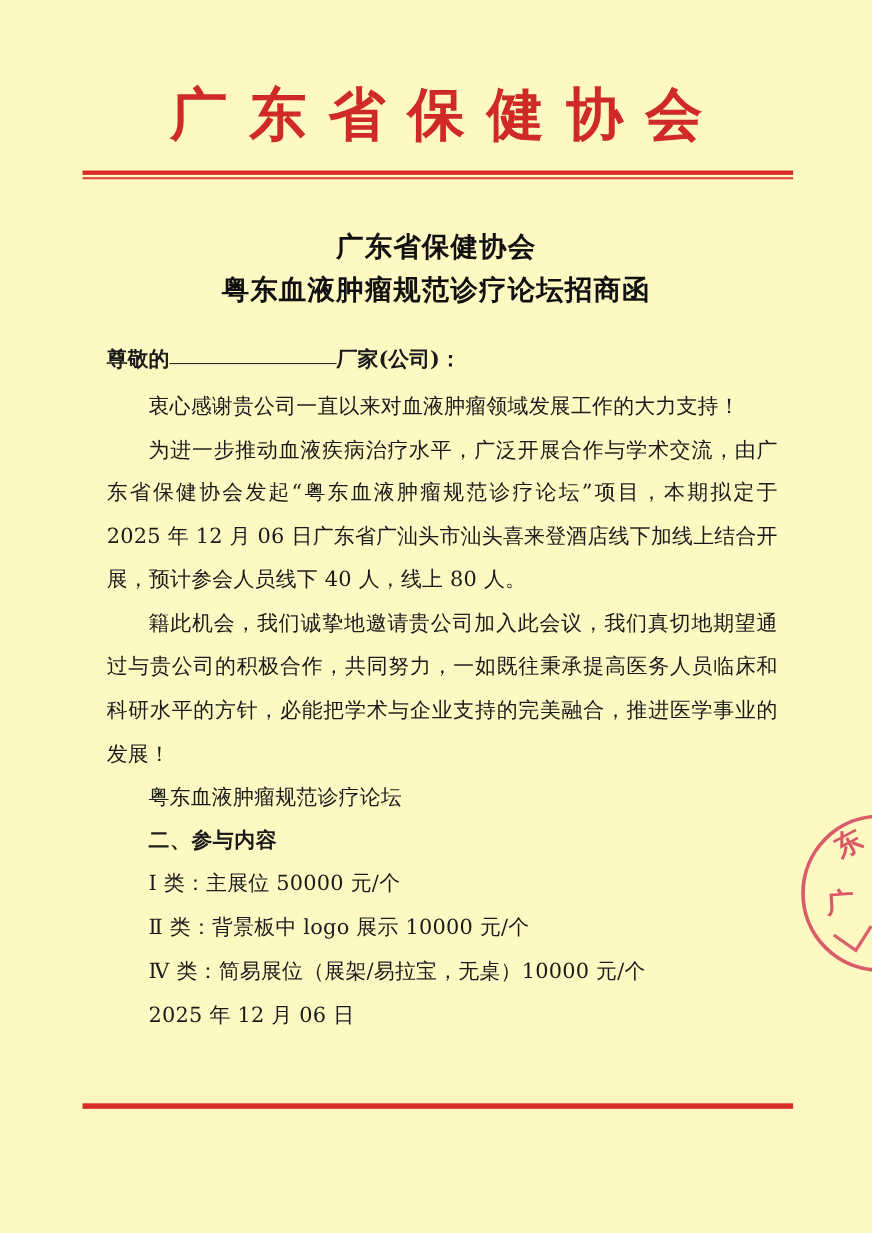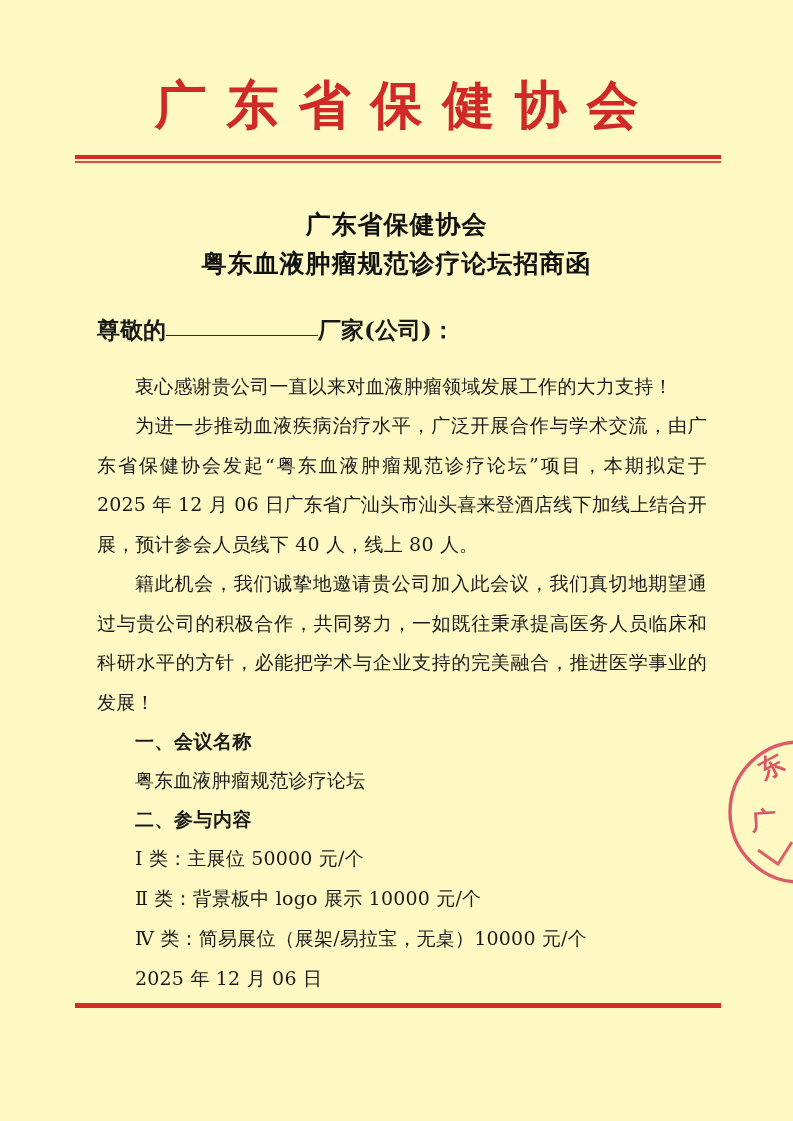--- a/index.html
+++ b/index.html
@@ -102,25 +102,25 @@
 
   
   .body-block {
     position: absolute;
     left: 97px;
     top: 312px;
     width: 610px;
   }
 
   .salutation {
-    font-size: 23px;
+    font-size: 19px;
     font-weight: 700;
     line-height: 1.6;
     white-space: nowrap;
-    margin-bottom: 18px;
+    margin-bottom: 8px;
   }
   .salutation .blank {
     display: inline-block;
     width: 152px;
     border-bottom: 1.6px solid #2a2a2a;
     vertical-align: 2px;
   }
 
   p.para {
     font-size: 19px;
@@ -192,21 +192,20 @@
   <div class="body-block">
 
     <div class="salutation">
       <span>尊敬的</span><span class="blank"></span><span>厂家(公司)：</span>
     </div>
 
     <p class="para">衷心感谢贵公司一直以来对血液肿瘤领域发展工作的大力支持！</p>
     <p class="para">为进一步推动血液疾病治疗水平，广泛开展合作与学术交流，由广东省保健协会发起“粤东血液肿瘤规范诊疗论坛”项目，本期拟定于 2025 年 12 月 06 日广东省广汕头市汕头喜来登酒店线下加线上结合开展，预计参会人员线下 40 人，线上 80 人。</p>
     <p class="para">籍此机会，我们诚挚地邀请贵公司加入此会议，我们真切地期望通过与贵公司的积极合作，共同努力，一如既往秉承提高医务人员临床和科研水平的方针，必能把学术与企业支持的完美融合，推进医学事业的发展！</p>
 
-    <p class="section-heading">一、会议名称</p>
     <p class="section-body">粤东血液肿瘤规范诊疗论坛</p>
 
     <p class="section-heading">二、参与内容</p>
     <p class="price-item">Ⅰ 类：主展位 50000 元/个</p>
     <p class="price-item">Ⅱ 类：背景板中 logo 展示 10000 元/个</p>
     <p class="price-item">Ⅳ 类：简易展位（展架/易拉宝，无桌）10000 元/个</p>
 
     <p class="section-body">2025 年 12 月 06 日</p>
 
   </div>

